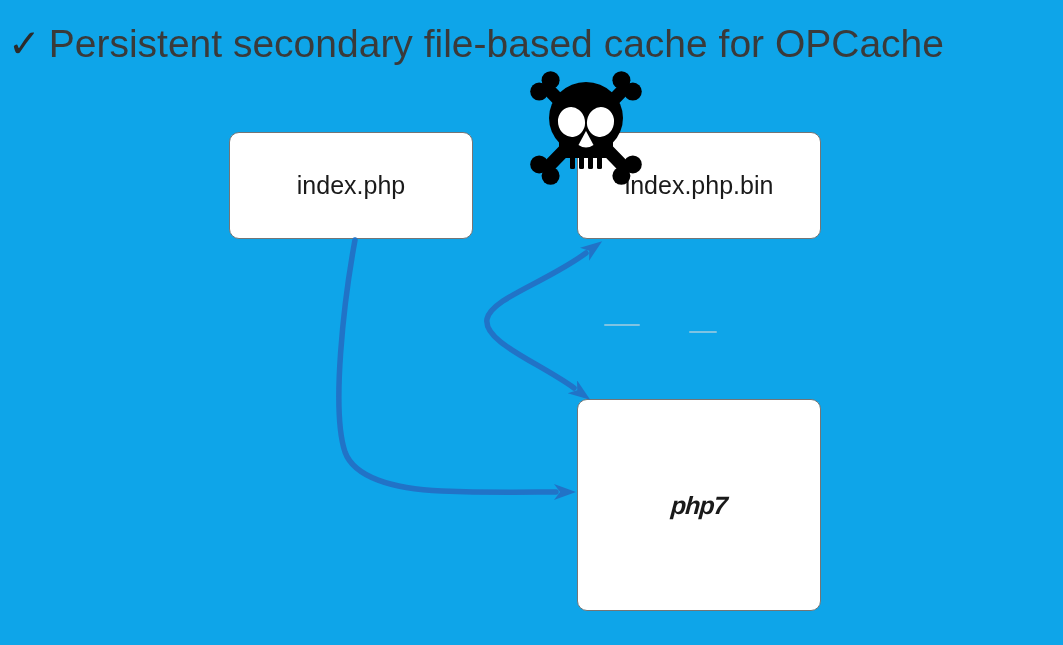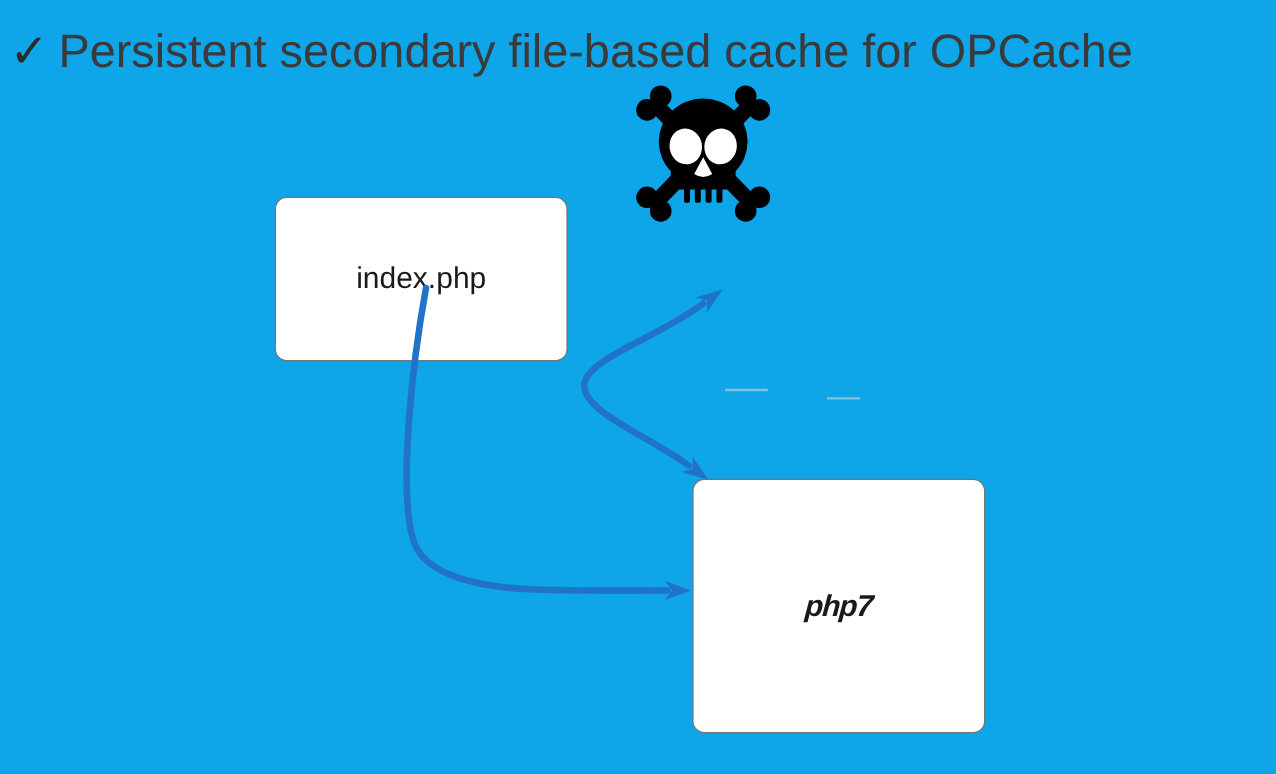--- a/index.html
+++ b/index.html
@@ -13,21 +13,21 @@
     font-size:39px;line-height:46px;color:#3a3a3a;white-space:nowrap;
   }
   .slide-title .check{font-weight:700;color:#2b2b2b;margin-right:8px;}
   
   .node{
     position:absolute;box-sizing:border-box;background:#fff;
     border:1.6px solid #757575;border-radius:10px;
     display:flex;align-items:center;justify-content:center;z-index:1;
   }
   .node .label{font-size:25px;color:#1a1a1a;}
-  #node-index-php{left:229px;top:132px;width:244px;height:137px;margin-top:32px;}
+  #node-index-php{left:229px;top:132px;width:244px;height:107px;}
   #node-index-php-bin{left:577px;top:132px;width:244px;height:107px;}
   #node-php7{left:577px;top:399px;width:244px;height:212px;}
   .php7-logo{
     font-size:48px;font-weight:700;font-style:italic;color:#3f3f49;
     letter-spacing:-1px;transform:skewX(-4deg);
   }
   
   #arrow-layer{position:absolute;left:0;top:0;z-index:2;pointer-events:none;}
   
   #skull-icon{position:absolute;left:525px;top:64px;z-index:3;}
@@ -60,20 +60,23 @@
 
     <path d="M355 240 C 344 300 331 410 345 452 C 354 477 392 489 442 491 C 492 493 532 492 556 492" fill="none" stroke="#2173C7" stroke-width="5.5" stroke-linecap="round" marker-end="url(#ah)"></path>
 
     <path d="M586 253 C 545 283 492 298 487 319 C 483 342 538 362 574 388" fill="none" stroke="#2173C7" stroke-width="5.5" stroke-linecap="round" marker-start="url(#ah-rev)" marker-end="url(#ah)"></path>
   </svg>
 
   <div class="node" id="node-index-php">
     <span class="label">index.php</span>
   </div>
 
+  <div class="node" id="node-index-php-bin">
+    <span class="label">index.php.bin</span>
+  </div>
 
   <div class="node" id="node-php7">
     <span class="label php7-logo">php7</span>
   </div>
 
   <svg id="skull-icon" width="122" height="126" viewBox="0 0 122 126" aria-hidden="true">
     <g fill="#000">
 
       <g stroke="#000" stroke-width="13" stroke-linecap="round">
         <line x1="24" y1="26" x2="98" y2="102"></line>

